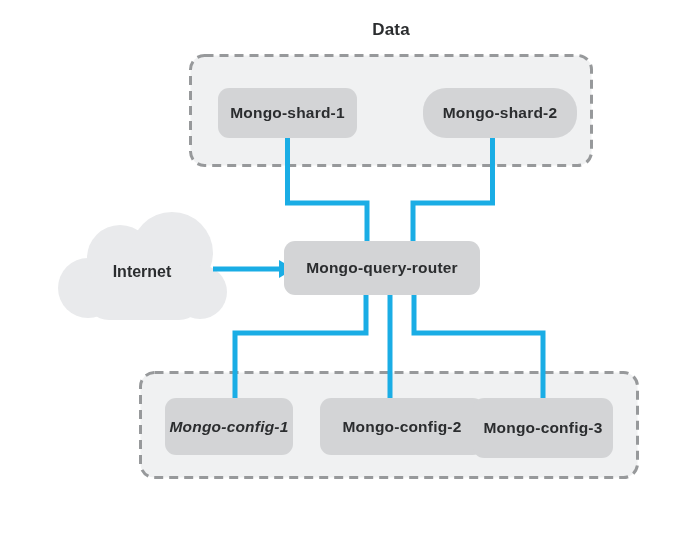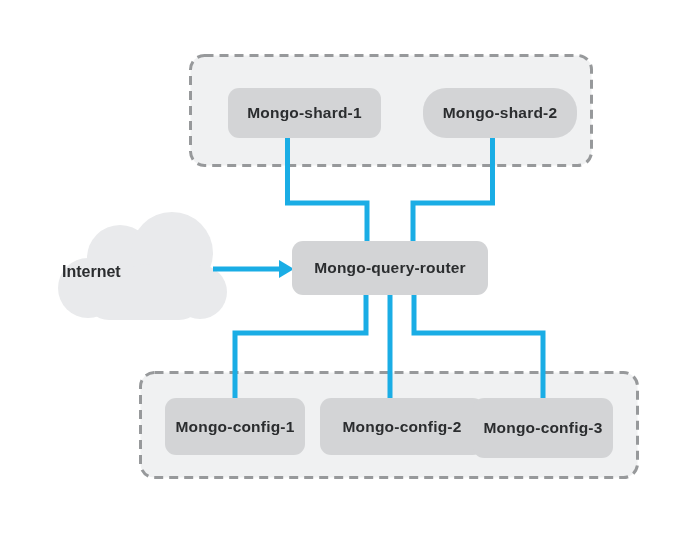--- a/index.html
+++ b/index.html
@@ -42,20 +42,21 @@
     letter-spacing: 0.2px;
     z-index: 3;
   }
   .internet-label {
     position: absolute;
     left: 62px;
     top: 262px;
     width: 160px;
     height: 20px;
     line-height: 20px;
+    text-align: center;
     font-weight: 700;
     font-size: 16px;
     color: var(--text, #2b2d2f);
     z-index: 3;
   }
   
   .grp-rect {
     fill: var(--group-fill, #f0f1f2);
     stroke: var(--group-border, #97999b);
     stroke-width: 3;
@@ -70,24 +71,24 @@
   .conn-fill {
     fill: var(--connector, #1aade5);
   }
   .cloud-shape {
     fill: var(--cloud-fill, #e9eaec);
   }
   
   #label-data { left: 190px; top: 20px; width: 402px; }
   #label-configuration { left: 140px; top: 489px; width: 498px; }
   
-  #node-shard1  { left: 228px; top:  88px; width: 153px; height: 50px; }
+  #node-shard1  { left: 218px; top:  88px; width: 139px; height: 50px; }
   #node-shard2  { left: 423px; top:  88px; width: 154px; height: 50px; border-radius: 23px; }
-  #node-router  { left: 292px; top: 241px; width: 196px; height: 54px; }
-  #node-config1 { left: 165px; top: 398px; width: 140px; height: 57px; }
+  #node-router  { left: 284px; top: 241px; width: 196px; height: 54px; }
+  #node-config1 { left: 165px; top: 398px; width: 128px; height: 57px; font-style: italic; }
   #node-config2 { left: 320px; top: 398px; width: 164px; height: 57px; }
   #node-config3 { left: 473px; top: 398px; width: 140px; height: 60px; }
 </style>
 </head>
 <body>
 
 <div class="canvas">
 
   <svg class="layer-svg" viewBox="0 0 694 539">
 
@@ -106,20 +107,21 @@
     <path class="conn" d="M 287.5 130 L 287.5 203 L 367 203 L 367 245"></path>
     <path class="conn" d="M 492.5 130 L 492.5 203 L 413 203 L 413 245"></path>
     <path class="conn" d="M 366 290 L 366 333 L 235 333 L 235 402"></path>
     <path class="conn" d="M 390 290 L 390 402"></path>
     <path class="conn" d="M 414 290 L 414 333 L 543 333 L 543 402"></path>
 
     <path class="conn" d="M 213 269 L 280 269"></path>
     <polygon class="conn-fill" points="279,260 294,269 279,278"></polygon>
   </svg>
 
+  <div class="group-label" id="label-data">Data</div>
 
   <div class="internet-label">Internet</div>
 
   <div class="node" id="node-shard1">Mongo-shard-1</div>
   <div class="node" id="node-shard2">Mongo-shard-2</div>
   <div class="node" id="node-router">Mongo-query-router</div>
   <div class="node" id="node-config1">Mongo-config-1</div>
   <div class="node" id="node-config2">Mongo-config-2</div>
   <div class="node" id="node-config3">Mongo-config-3</div>
 

